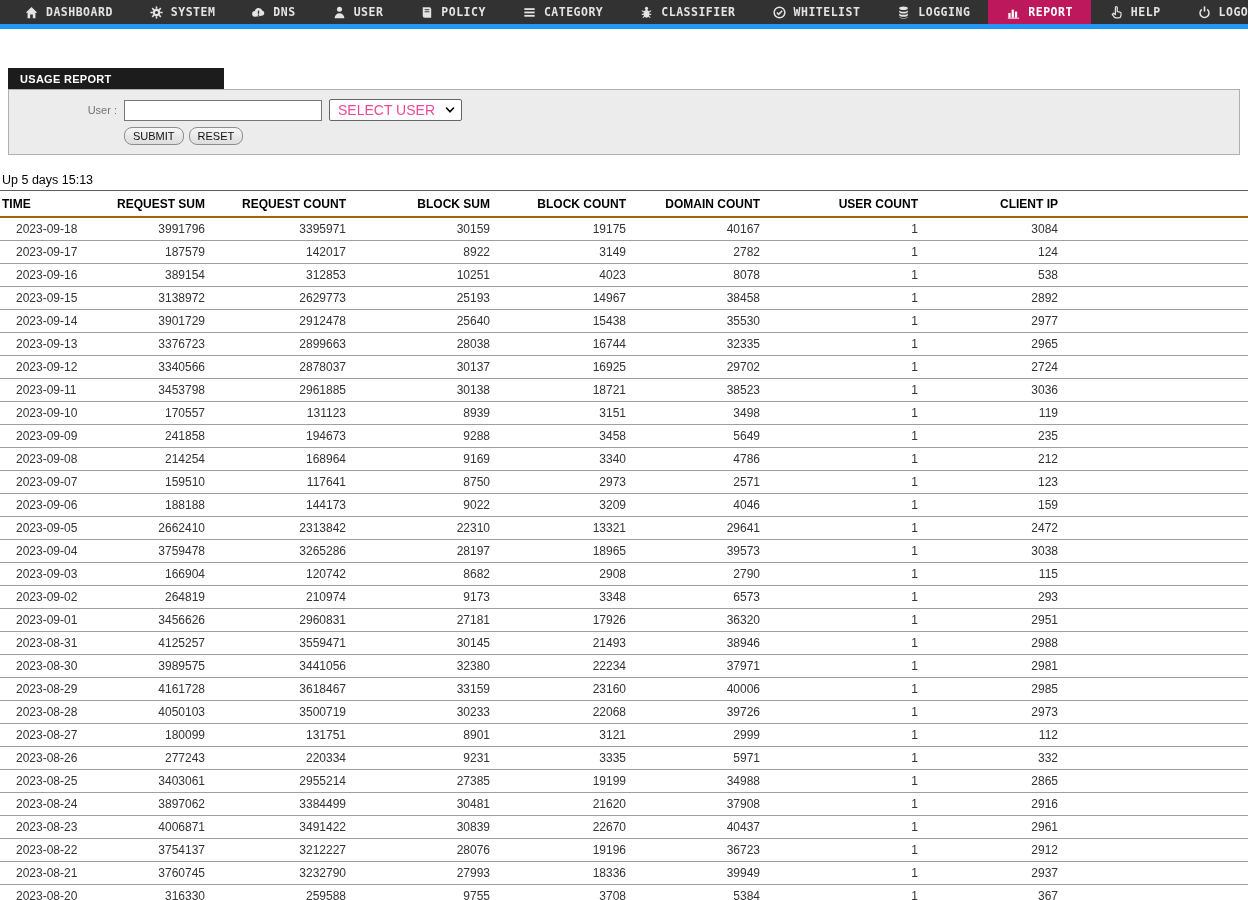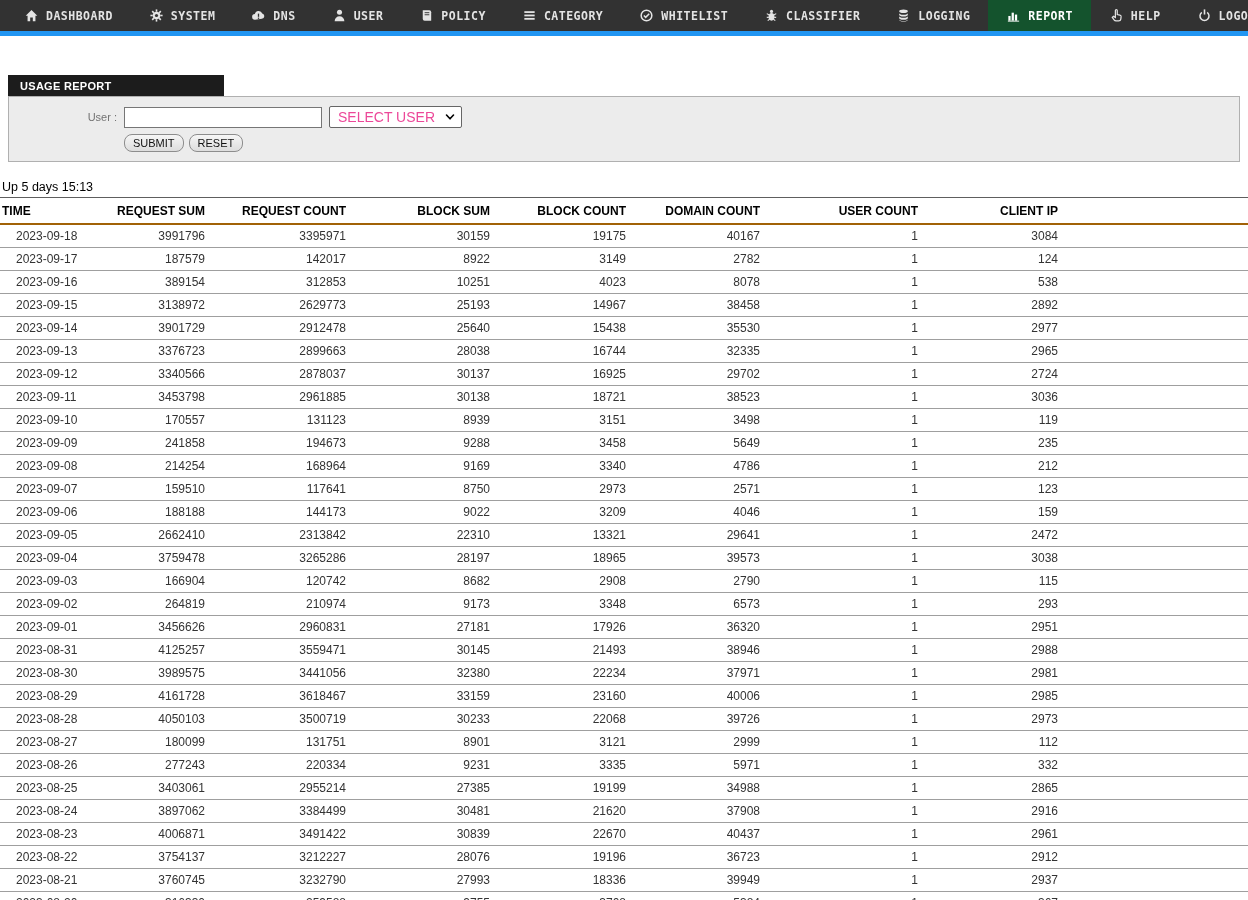--- a/index.html
+++ b/index.html
@@ -1,23 +1,23 @@
 <!DOCTYPE html>
 <html><head>
 <meta charset="utf-8">
 <style>
   html,body{margin:0;padding:0;background:#fff;}
   body{width:1248px;font-family:"Liberation Sans",sans-serif;-webkit-font-smoothing:antialiased;}
 
   
-  .nav{display:flex;justify-content:space-between;align-items:stretch;height:31px;
+  .nav{display:flex;justify-content:space-between;align-items:stretch;height:24px;
        background:#323232;padding:0 6px;font-family:"DejaVu Sans Mono",monospace;
        font-size:11.5px;font-weight:bold;letter-spacing:.5px;color:#e4e4e4;}
   .nav-item{display:flex;align-items:center;gap:7px;padding:0 18px;cursor:pointer;white-space:nowrap;}
-  .nav-item.active{background:#14532d;color:#fff;}
+  .nav-item.active{background:#be185d;color:#fff;}
   .nav-item .ico{display:flex;align-items:center;}
   .nav-item svg{width:15px;height:15px;}
   .nav-stripe{height:5px;background:#2196f3;}
 
   
   .panel{margin:39px 8px 0 8px;}
   .panel-tab{display:inline-block;box-sizing:border-box;width:216px;background:#1c1c1c;color:#fff;
              font-size:11px;font-weight:bold;letter-spacing:.3px;padding:5px 12px 4px 12px;}
   .panel-body{background:#ececec;border:1px solid #b0b0b0;padding:9px 0 9px 0;}
   .form-row{display:flex;align-items:center;}
@@ -110,42 +110,42 @@
             <rect x="2.5" y="7" width="11" height="1.9"></rect>
             <rect x="2.5" y="10.6" width="11" height="1.9"></rect>
           </g>
         </svg>
       </span>
       <span>CATEGORY</span>
     </div>
     <div class="nav-item">
       <span class="ico">
         <svg viewBox="0 0 16 16">
-          <circle cx="8" cy="8" r="5.7" fill="none" stroke="currentColor" stroke-width="1.6"></circle>
-          <path d="M5.2 8.1 L7.1 10 L10.9 6.1" fill="none" stroke="currentColor" stroke-width="1.6"></path>
-        </svg>
-      </span>
-      <span>WHITELIST</span>
-    </div>
-    <div class="nav-item">
-      <span class="ico">
-        <svg viewBox="0 0 16 16">
           <g stroke="currentColor" stroke-width="1.2">
             <line x1="3" y1="6" x2="5.5" y2="7.5"></line>
             <line x1="13" y1="6" x2="10.5" y2="7.5"></line>
             <line x1="3" y1="10" x2="5.5" y2="9.8"></line>
             <line x1="13" y1="10" x2="10.5" y2="9.8"></line>
             <line x1="4" y1="13.5" x2="6" y2="11.8"></line>
             <line x1="12" y1="13.5" x2="10" y2="11.8"></line>
           </g>
           <circle cx="8" cy="3.6" r="1.7" fill="currentColor"></circle>
           <ellipse cx="8" cy="9.4" rx="3.1" ry="4.1" fill="currentColor"></ellipse>
         </svg>
       </span>
       <span>CLASSIFIER</span>
+    </div>
+    <div class="nav-item">
+      <span class="ico">
+        <svg viewBox="0 0 16 16">
+          <circle cx="8" cy="8" r="5.7" fill="none" stroke="currentColor" stroke-width="1.6"></circle>
+          <path d="M5.2 8.1 L7.1 10 L10.9 6.1" fill="none" stroke="currentColor" stroke-width="1.6"></path>
+        </svg>
+      </span>
+      <span>WHITELIST</span>
     </div>
     <div class="nav-item">
       <span class="ico">
         <svg viewBox="0 0 16 16">
           <g fill="currentColor">
             <ellipse cx="8" cy="3.4" rx="4.6" ry="1.9"></ellipse>
             <path d="M3.4 5.2 a4.6 1.9 0 0 0 9.2 0 v2 a4.6 1.9 0 0 1 -9.2 0 z"></path>
             <path d="M3.4 8.6 a4.6 1.9 0 0 0 9.2 0 v2 a4.6 1.9 0 0 1 -9.2 0 z"></path>
             <path d="M3.4 12 a4.6 1.9 0 0 0 9.2 0 v.6 a4.6 1.9 0 0 1 -9.2 0 z"></path>
           </g>

